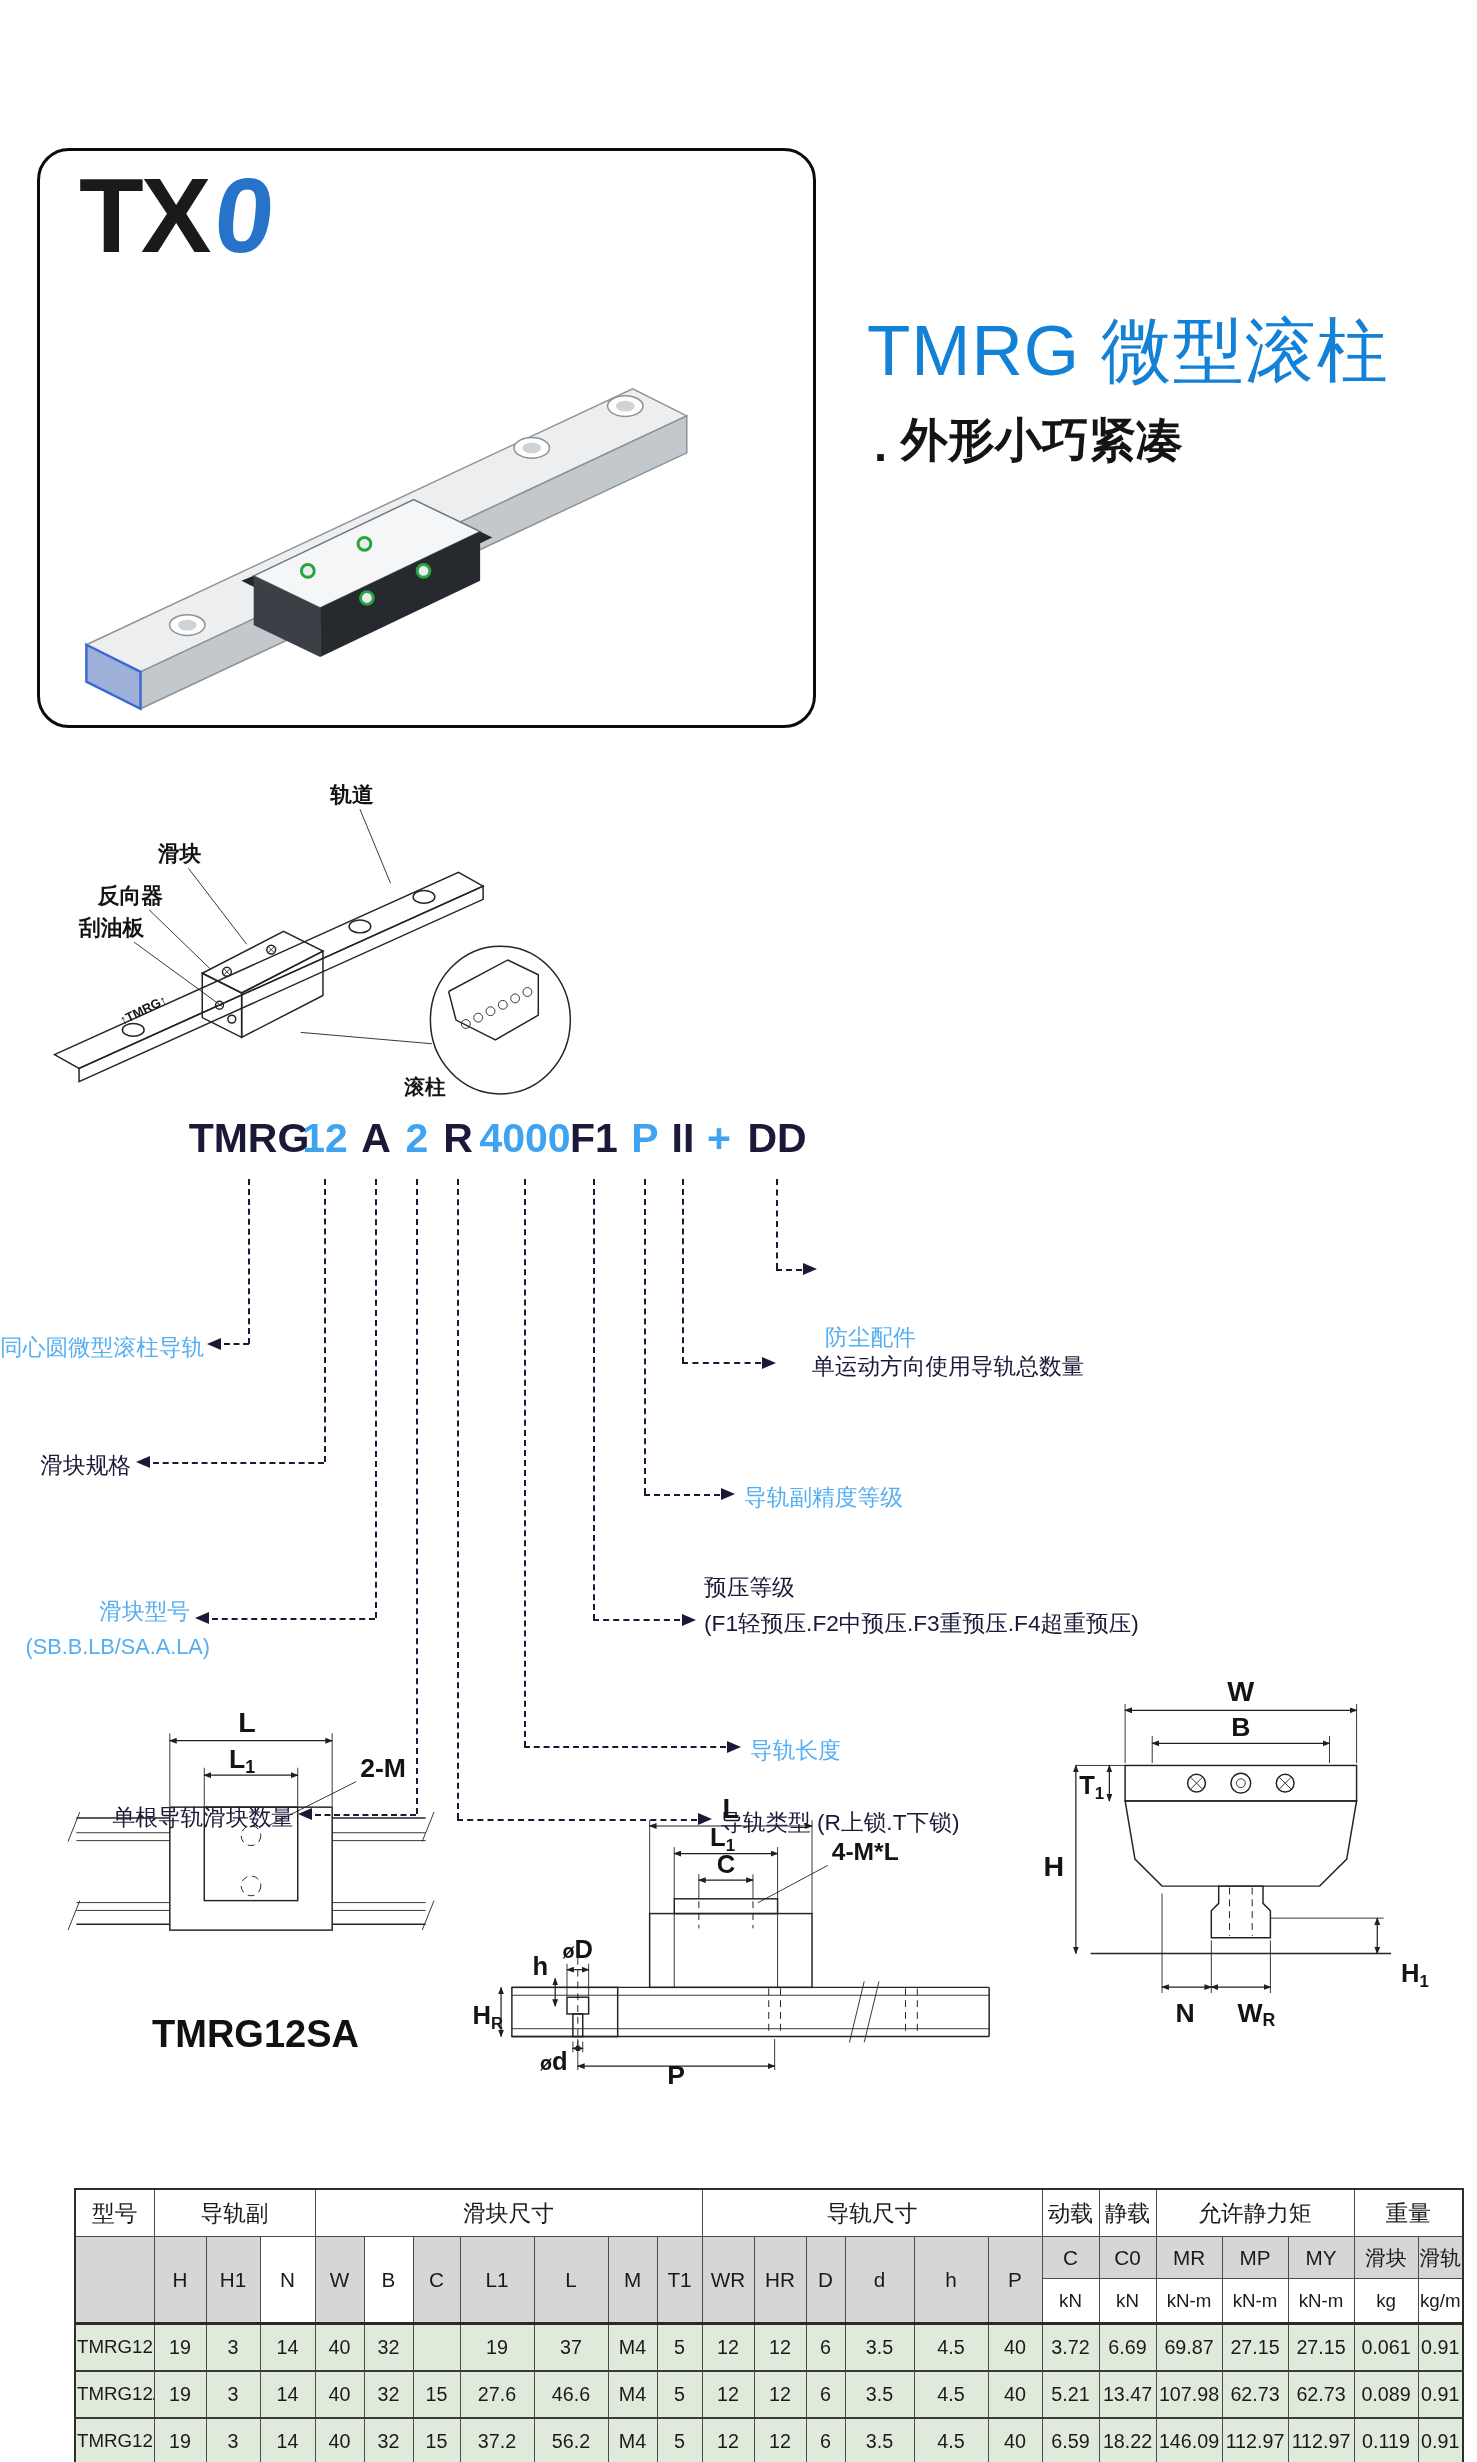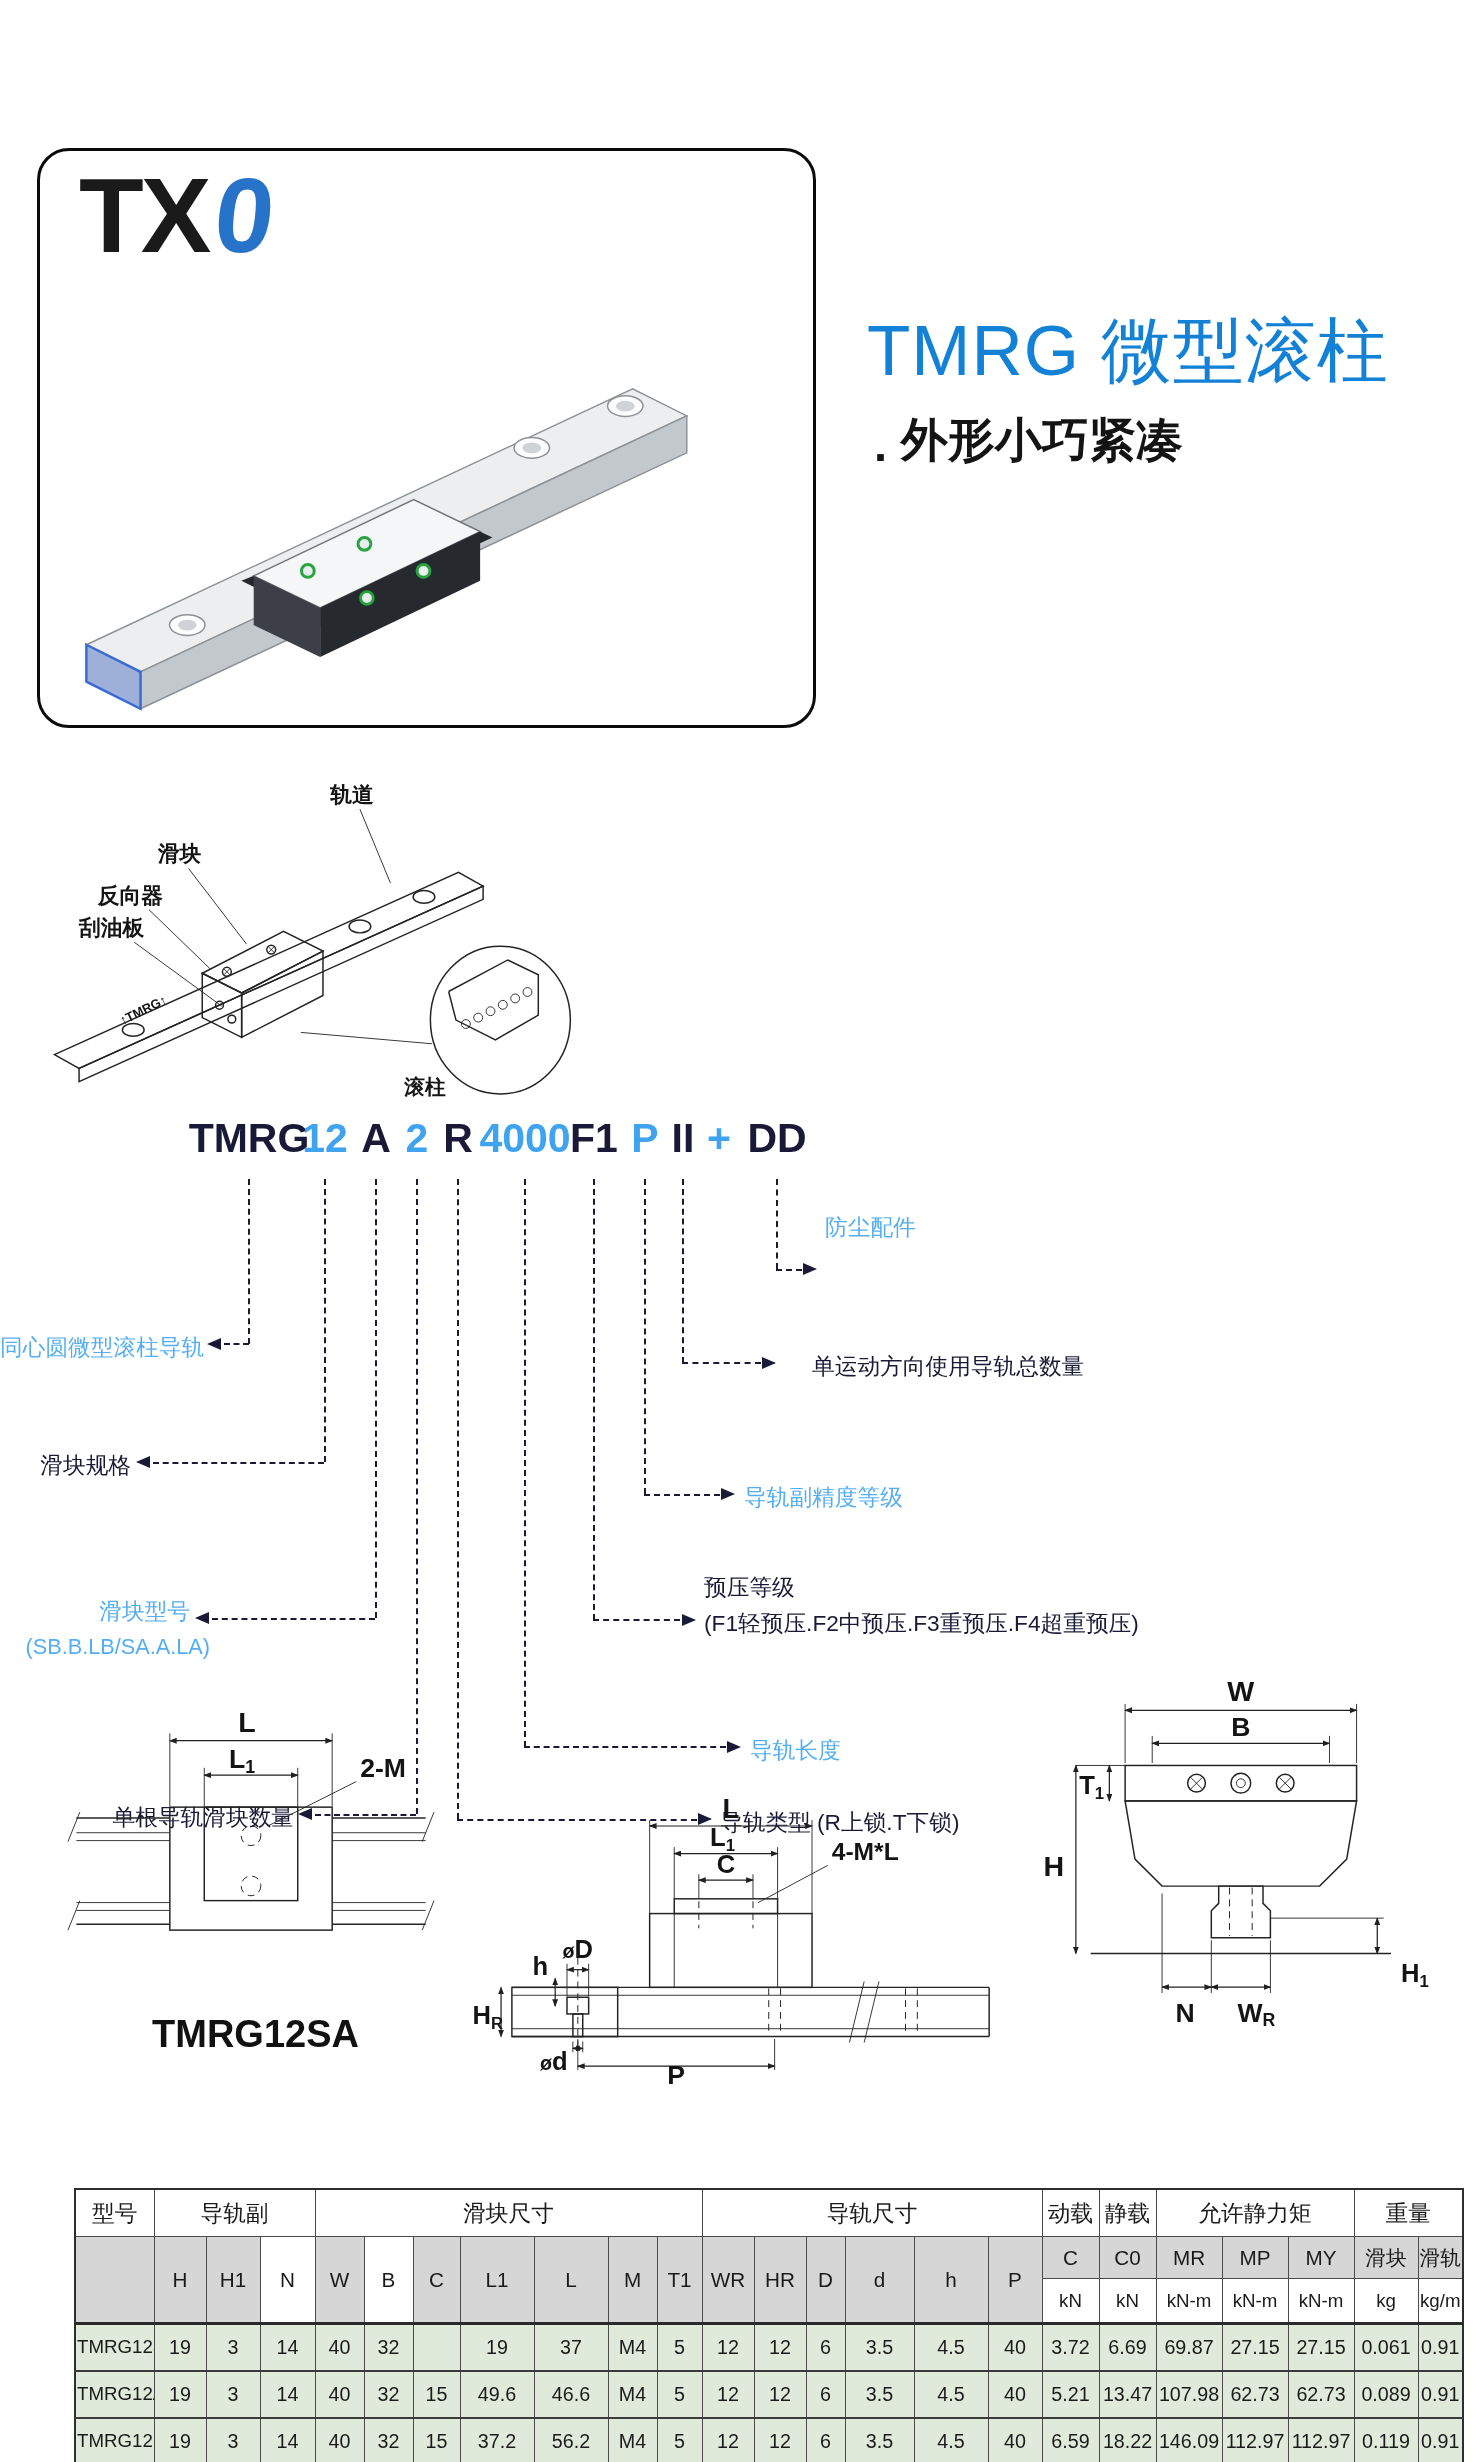--- a/index.html
+++ b/index.html
@@ -159,21 +159,21 @@
   <div class="abs ar-l" style="left:195px;top:1612px;"></div>
   <div class="abs co-label lb-blue ralign" style="left:0px;top:1596px;width:190px;">滑块型号</div>
   <div class="abs co-label lb-blue ralign" style="left:0px;top:1634px;width:210px;font-size:21.7px;">(SB.B.LB/SA.A.LA)</div>
 
   <div class="abs hdash" style="left:315px;top:1814px;width:101px;"></div>
   <div class="abs ar-l" style="left:298px;top:1808px;"></div>
   <div class="abs co-label lb-dark ralign" style="left:0px;top:1802px;width:294px;">单根导轨滑块数量</div>
 
   <div class="abs hdash" style="left:776px;top:1269px;width:26px;"></div>
   <div class="abs ar-r" style="left:803px;top:1263px;"></div>
-  <div class="abs co-label lb-blue" style="left:825px;top:1212px;">防尘配件</div>
+  <div class="abs co-label lb-blue" style="left:825px;top:1322px;">防尘配件</div>
 
   <div class="abs hdash" style="left:682px;top:1362px;width:79px;"></div>
   <div class="abs ar-r" style="left:762px;top:1357px;"></div>
   <div class="abs co-label lb-dark" style="left:784px;top:1351px;margin-left:28px;">单运动方向使用导轨总数量</div>
 
   <div class="abs hdash" style="left:644px;top:1494px;width:76px;"></div>
   <div class="abs ar-r" style="left:721px;top:1488px;"></div>
   <div class="abs co-label lb-blue" style="left:744px;top:1482px;">导轨副精度等级</div>
 
   <div class="abs hdash" style="left:593px;top:1619px;width:87px;"></div>
@@ -444,21 +444,21 @@
             <td>0.91</td>
           </tr>
           <tr class="data g-green">
             <td class="model">TMRG12A</td>
             <td>19</td>
             <td>3</td>
             <td>14</td>
             <td>40</td>
             <td>32</td>
             <td>15</td>
-            <td>49.6</td>
+            <td>27.6</td>
             <td>46.6</td>
             <td>M4</td>
             <td>5</td>
             <td>12</td>
             <td>12</td>
             <td>6</td>
             <td>3.5</td>
             <td>4.5</td>
             <td>40</td>
             <td>5.21</td>

